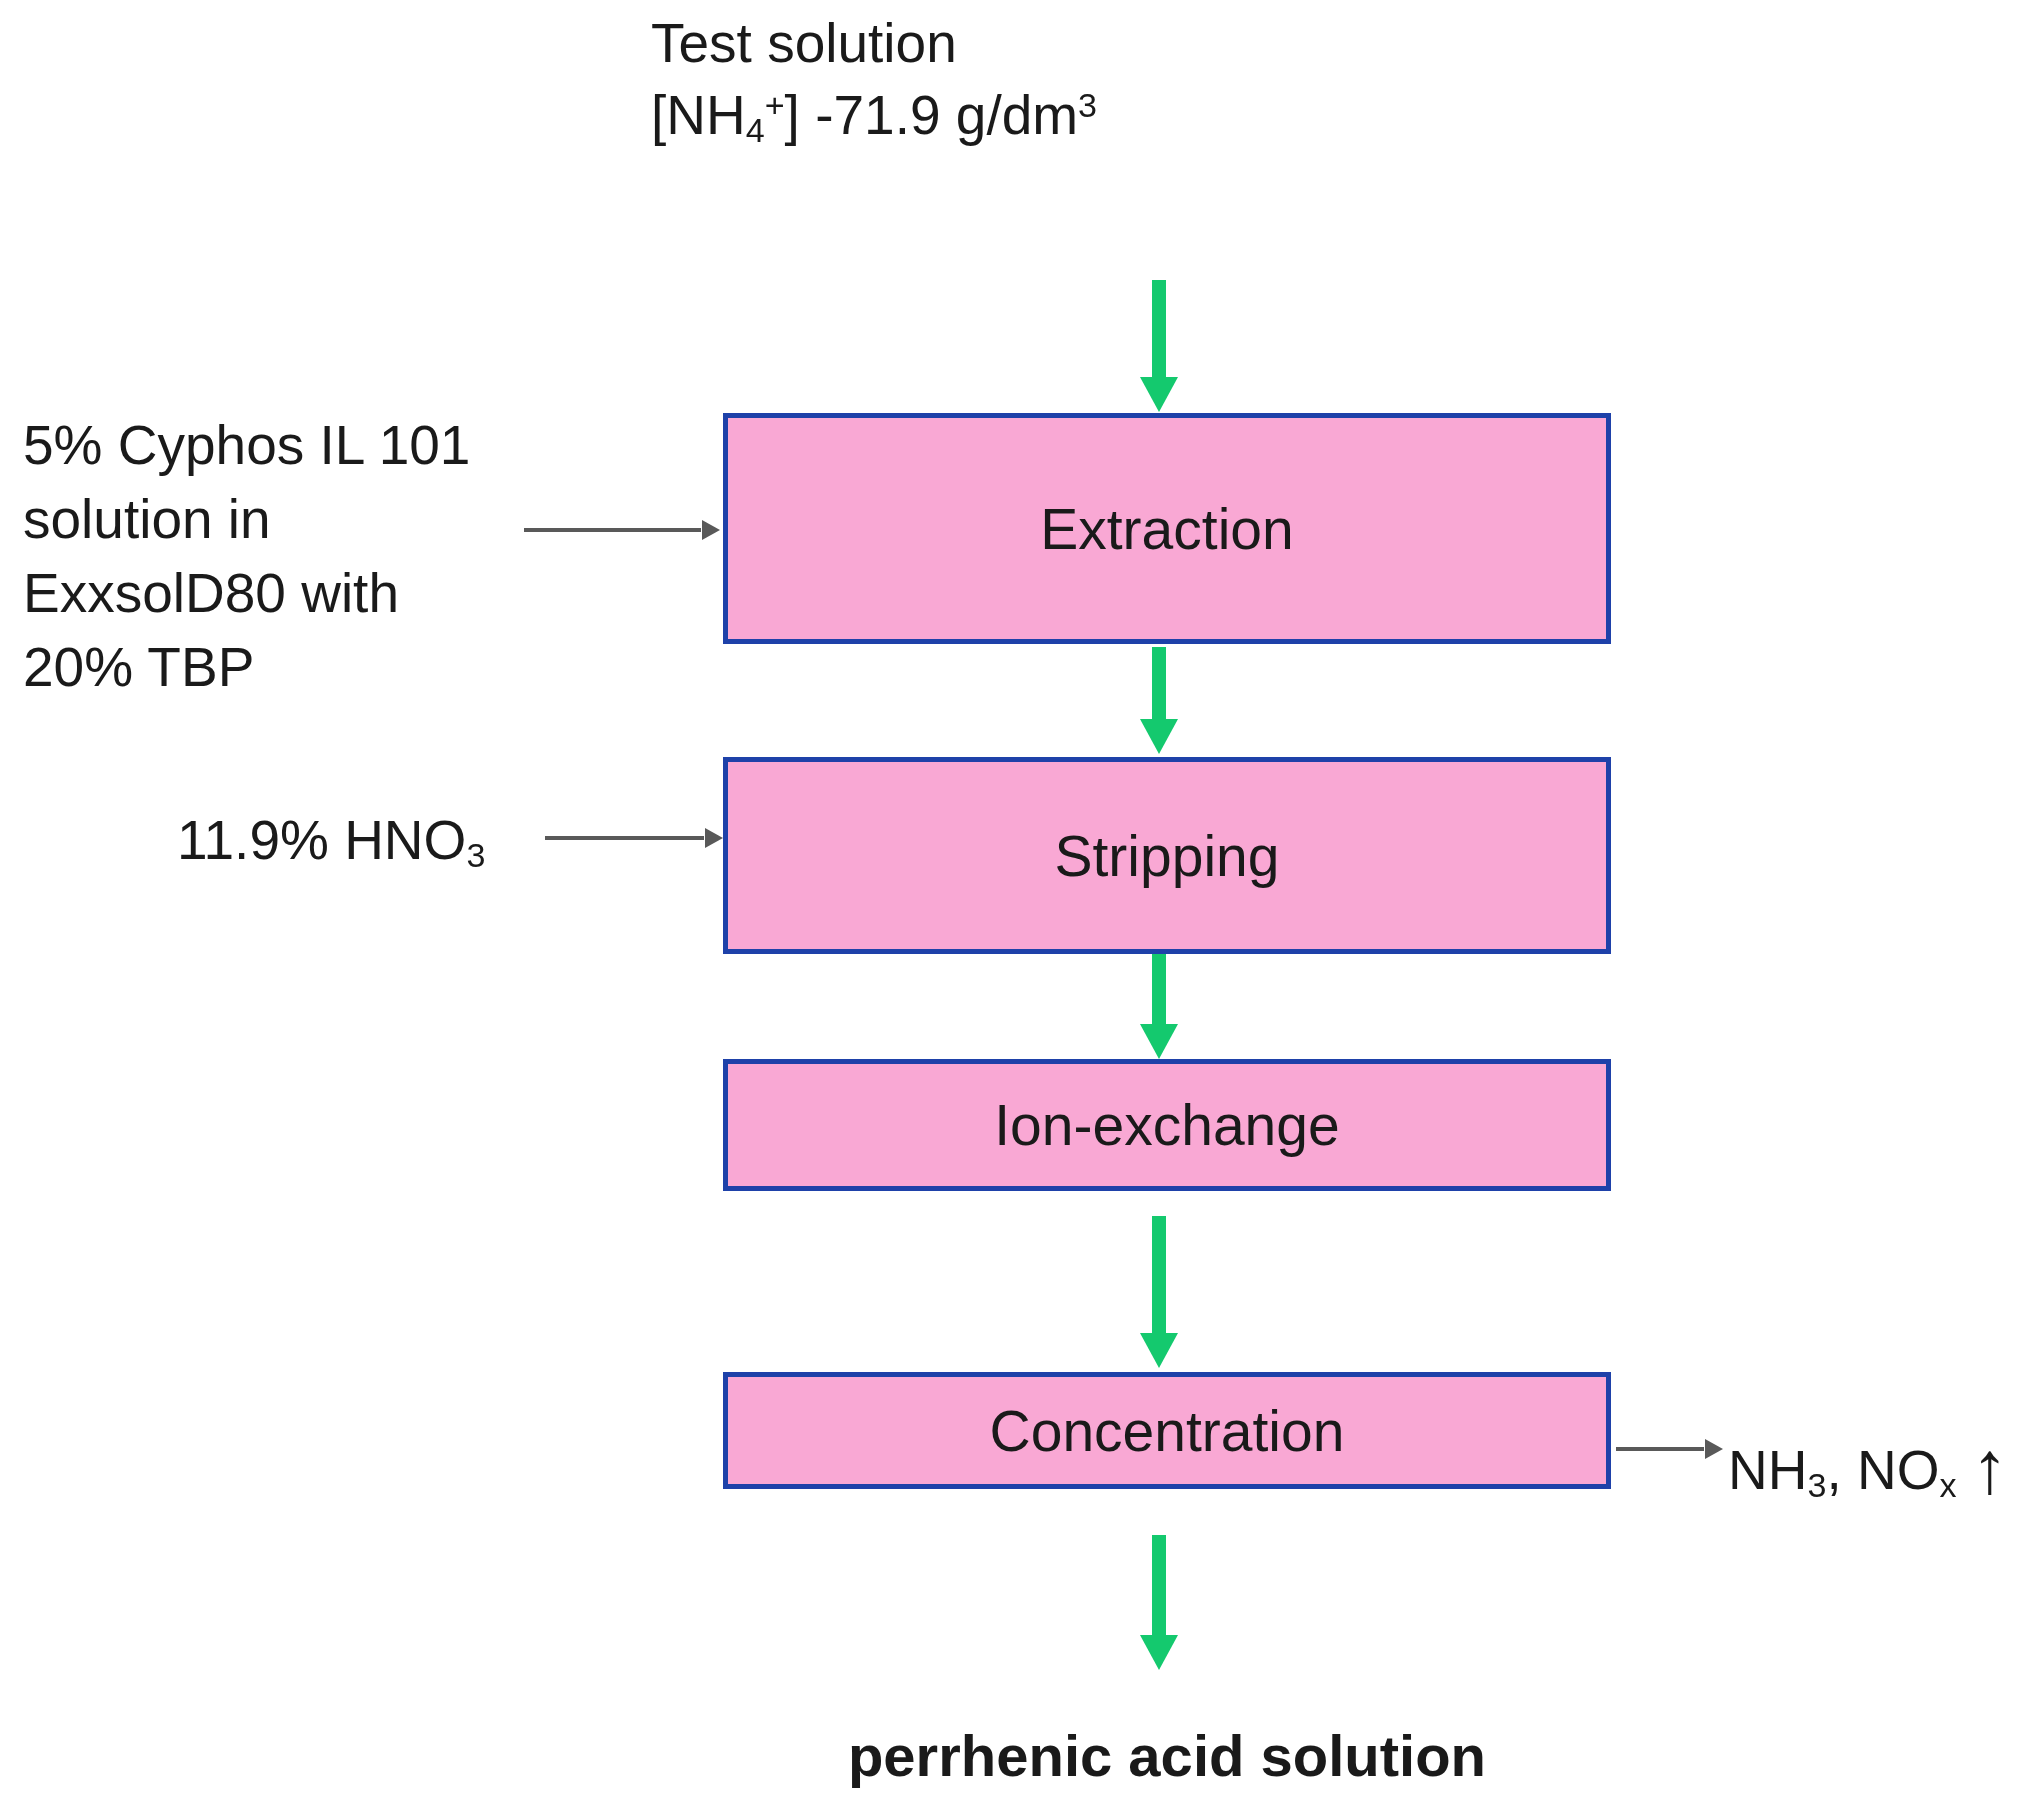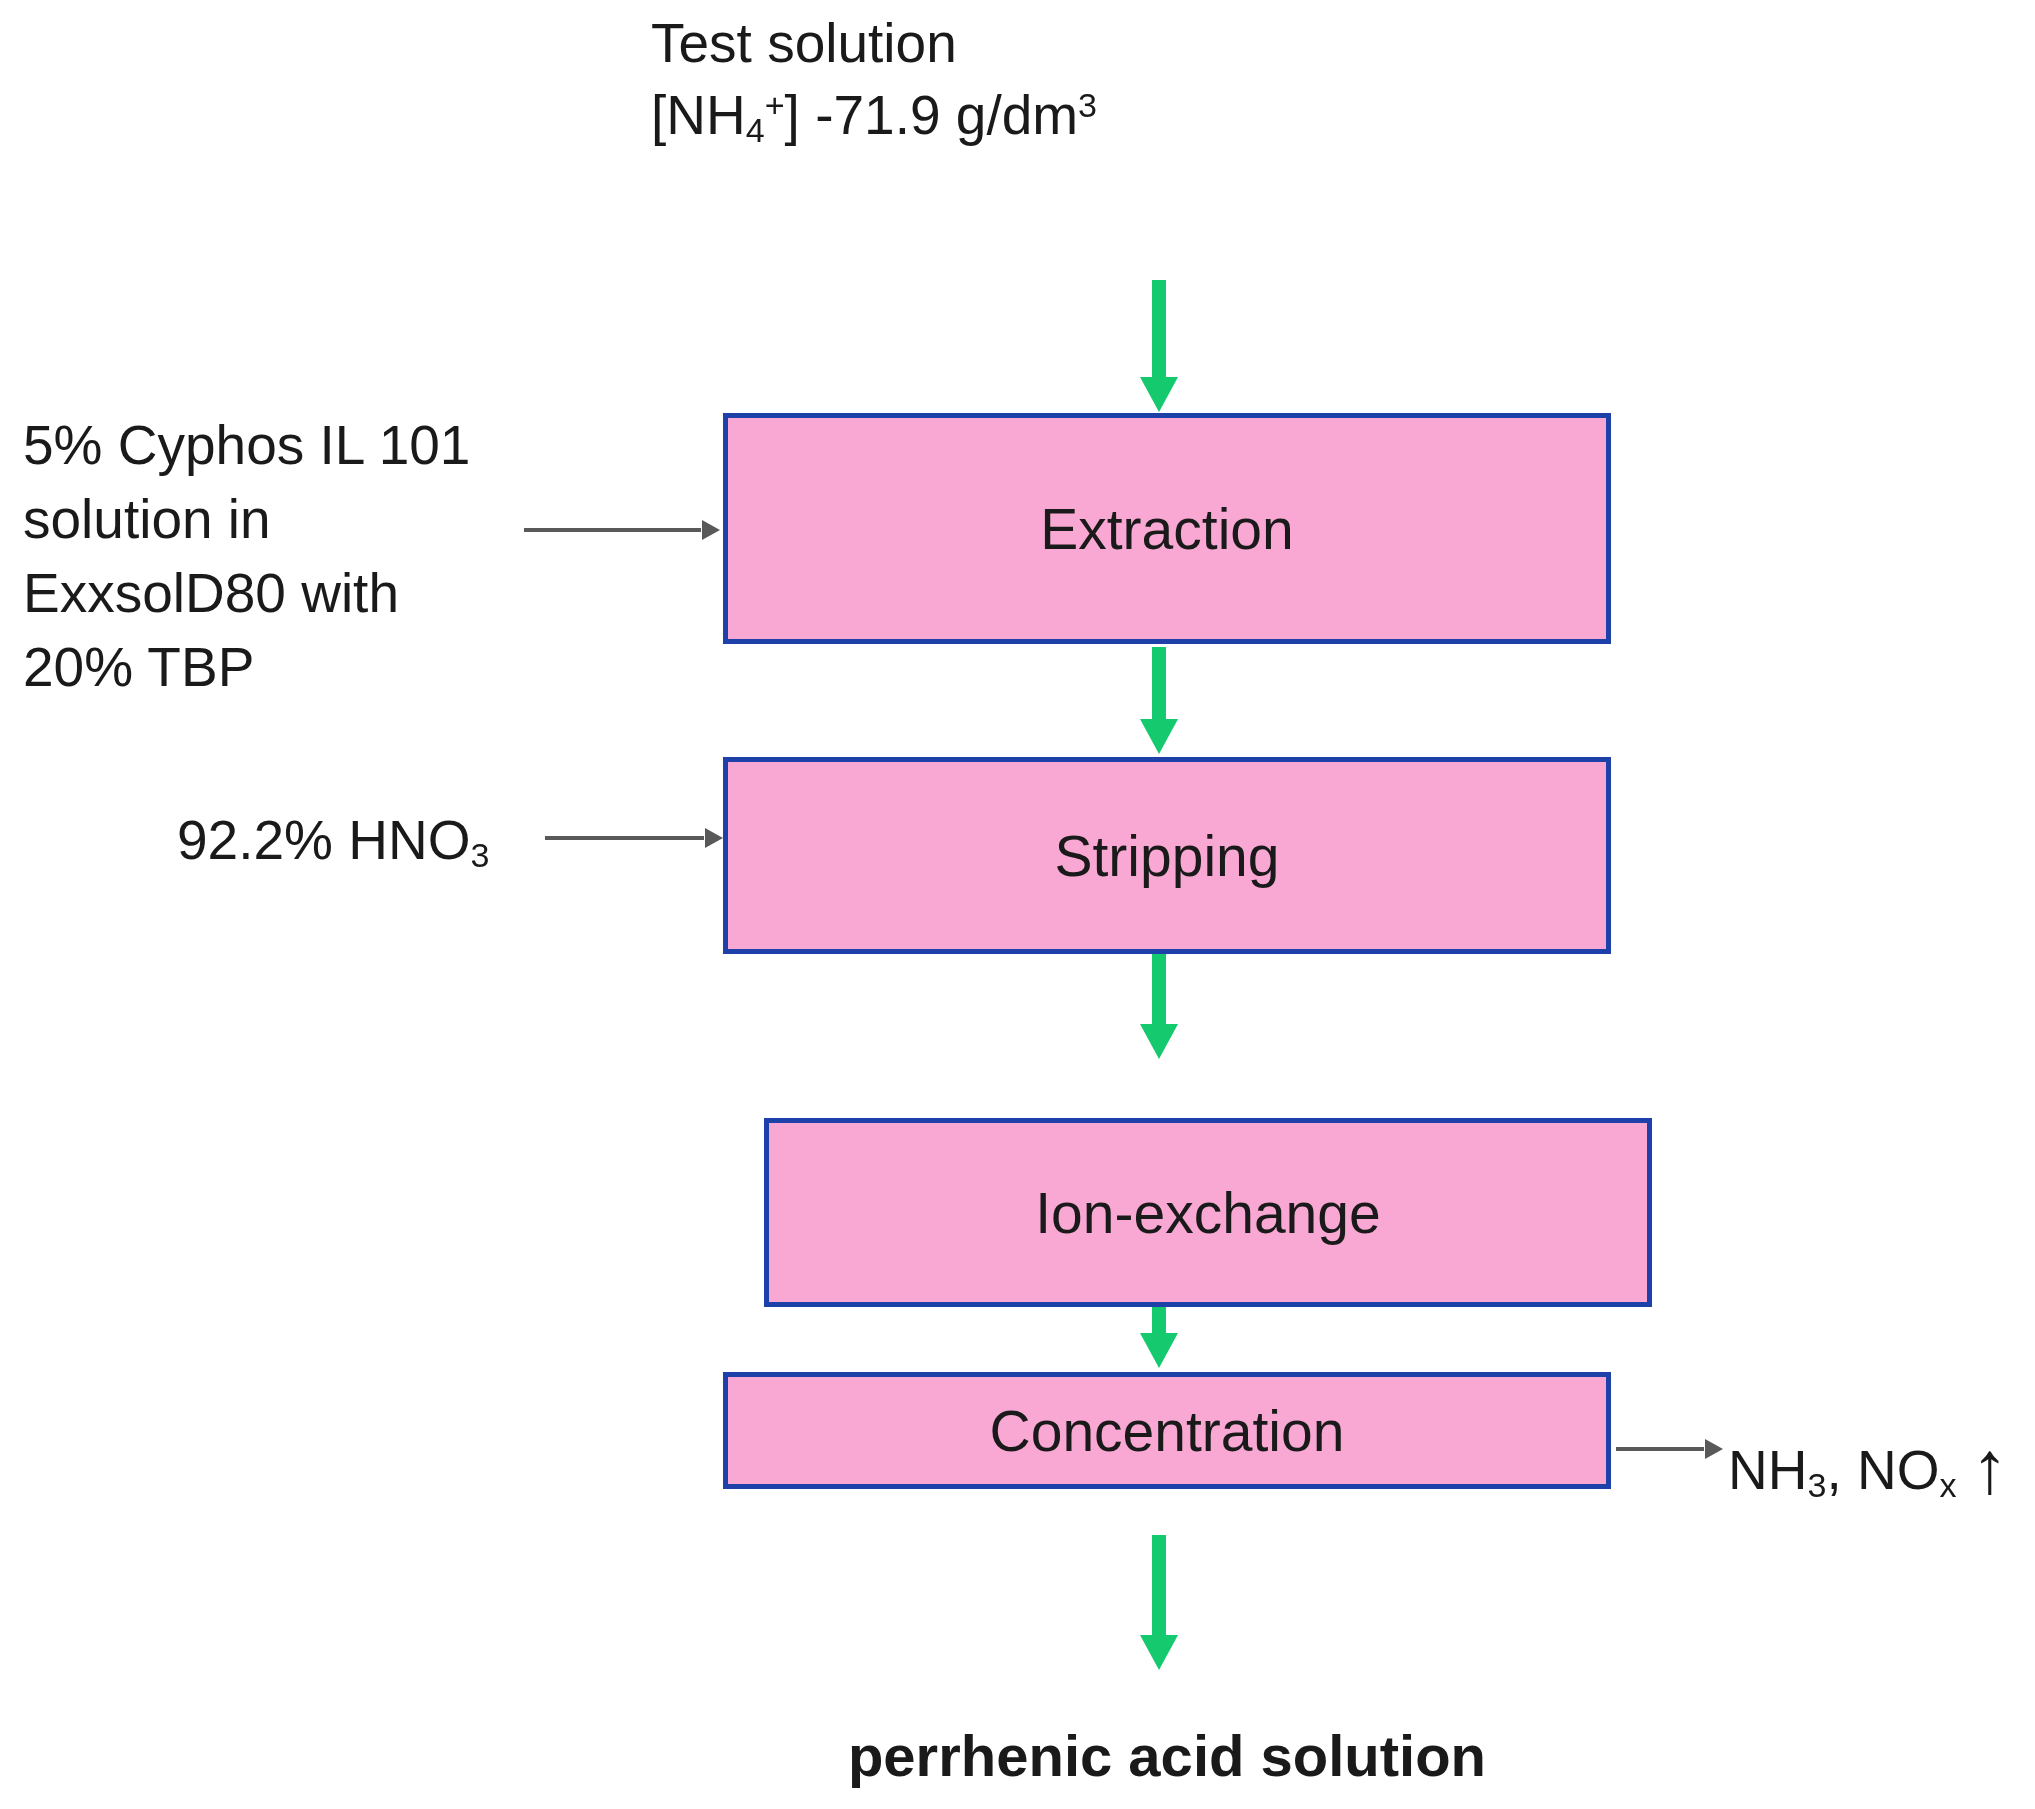--- a/index.html
+++ b/index.html
@@ -97,38 +97,38 @@
   <div class="flow-arrow" style="top:928px;height:97px;"></div>
   <div class="flow-arrow" style="top:1216px;height:118px;"></div>
   <div class="flow-arrow" style="top:1535px;height:101px;"></div>
 
   <div class="process-box" style="top:413px;height:231px;">
     <span>Extraction</span>
   </div>
   <div class="process-box" style="top:757px;height:197px;">
     <span>Stripping</span>
   </div>
-  <div class="process-box" style="top:1118px;height:189px;margin-left:41px;">
+  <div class="process-box" style="top:1059px;height:132px;">
     <span>Ion-exchange</span>
   </div>
   <div class="process-box" style="top:1372px;height:117px;">
     <span>Concentration</span>
   </div>
 
   <div class="txt reagent-block">
     <div>5% Cyphos IL 101</div>
     <div>solution in</div>
     <div>ExxsolD80 with</div>
     <div>20% TBP</div>
   </div>
 
   <div class="in-arrow" style="top:528px;left:524px;width:177px;"></div>
 
   <div class="txt" style="left:177px;top:805px;line-height:70px;">
-    <span>92.2% HNO</span><span class="sb">3</span>
+    <span>11.9% HNO</span><span class="sb">3</span>
   </div>
 
   <div class="in-arrow" style="top:836px;left:545px;width:159px;"></div>
 
   <div class="in-arrow" style="top:1447px;left:1616px;width:88px;"></div>
 
   <div class="txt offgas-line">
     <span>NH</span><span class="sb">3</span><span>, NO</span><span class="sb">x</span><span class="up-glyph">↑</span>
   </div>
 

